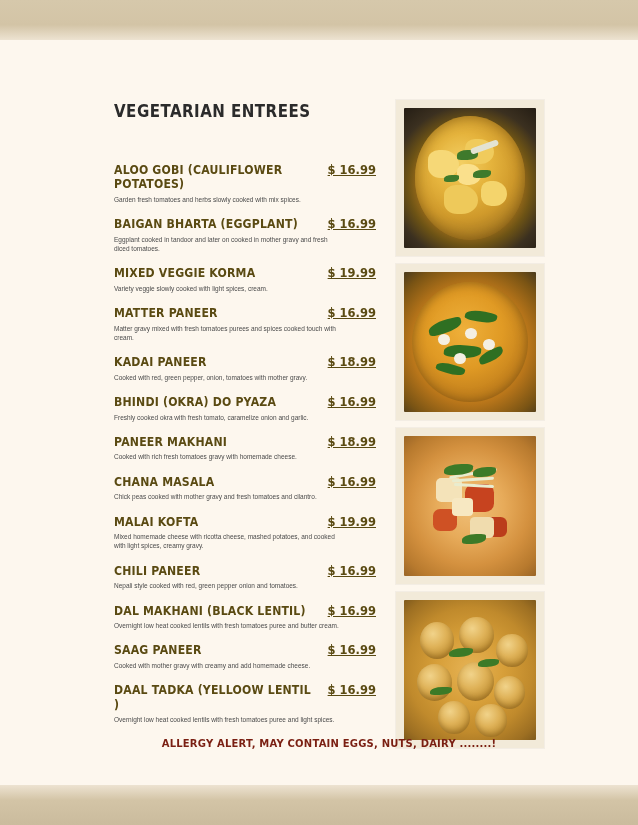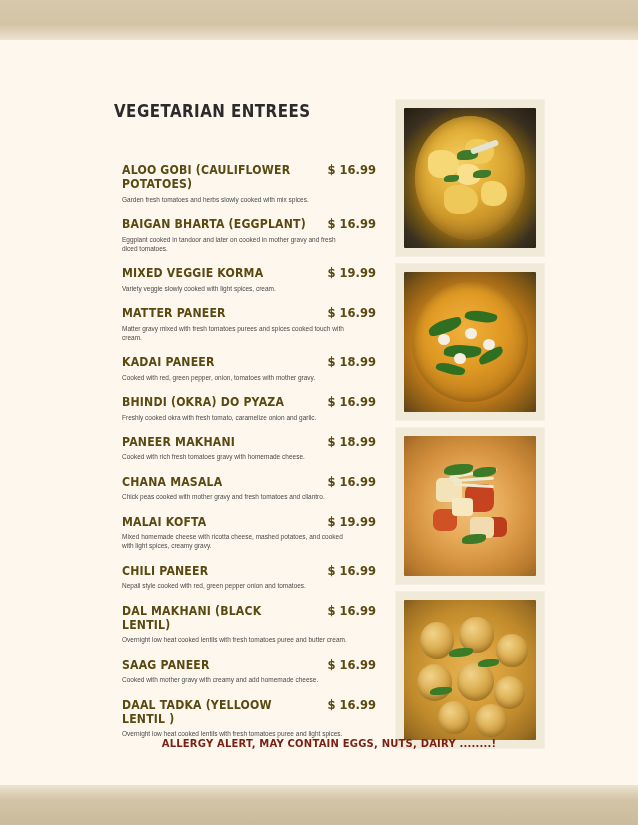--- a/index.html
+++ b/index.html
@@ -51,21 +51,20 @@
     letter-spacing: 0.5px;
     color: #2b2b2b;
     text-transform: uppercase;
     margin: 0 0 42px 0;
     font-stretch: condensed;
     transform: scaleX(0.93);
     transform-origin: left center;
   }
   .item {
     margin-bottom: 13px;
-    margin-left: 8px;
   }
   .item-head {
     display: flex;
     align-items: baseline;
     justify-content: space-between;
   }
   .item-name {
     font-family: "DejaVu Sans", sans-serif;
     font-weight: bold;
     font-size: 11.5px;
@@ -78,20 +77,21 @@
     padding-right: 6px;
     line-height: 1.25;
   }
   .item-price {
     font-family: "DejaVu Sans", sans-serif;
     font-weight: bold;
     font-size: 11.5px;
     color: #5a4a12;
     white-space: nowrap;
     flex: 0 0 auto;
+    text-decoration: underline;
   }
   .item-desc {
     font-family: "Liberation Sans", sans-serif;
     font-size: 6.5px;
     line-height: 1.45;
     color: #4a4a4a;
     margin-top: 3px;
     max-width: 225px;
   }
 

